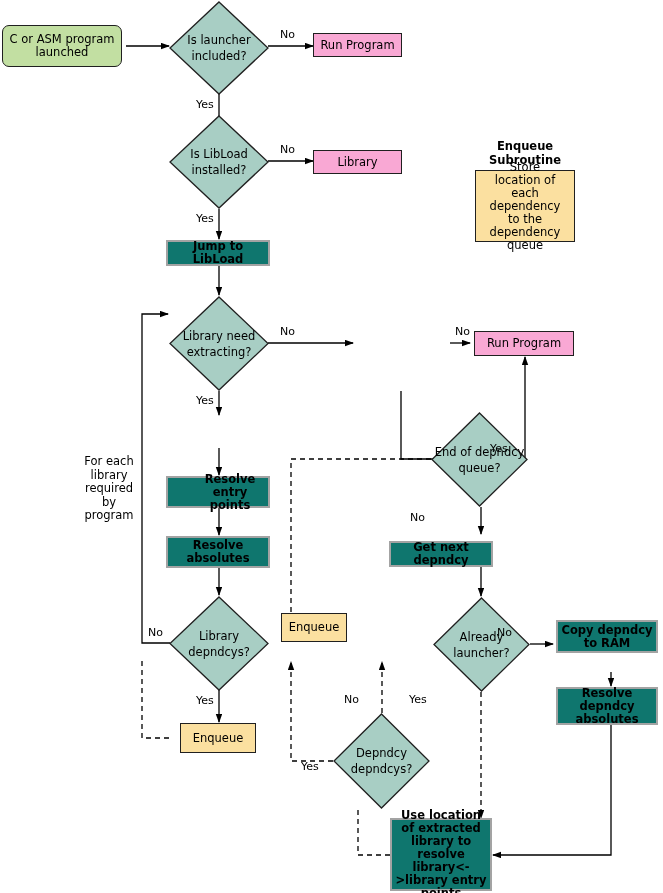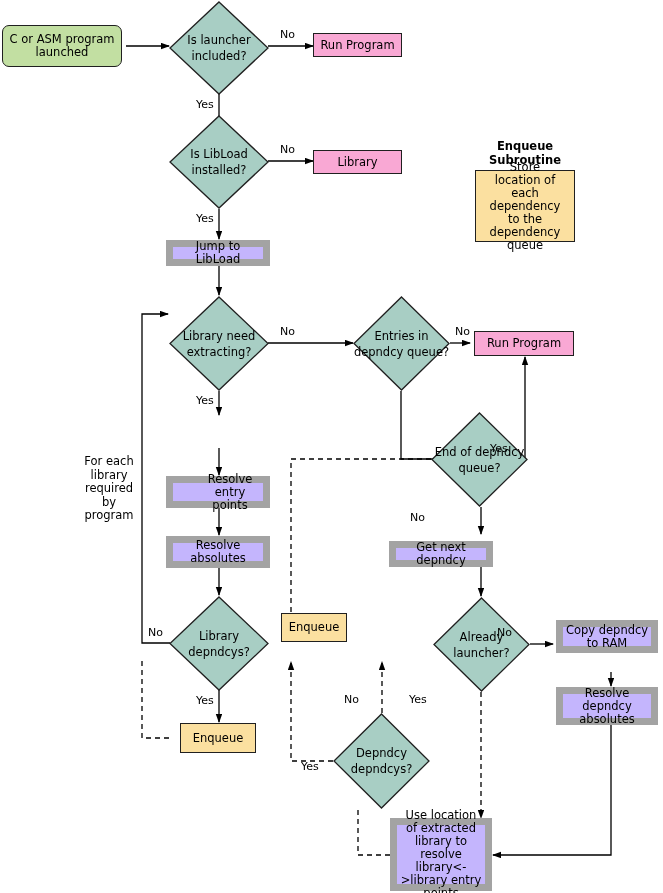--- a/index.html
+++ b/index.html
@@ -4,21 +4,21 @@
 <title>LibLoad Flowchart</title>
 <style>
   html,body{margin:0;padding:0;background:#ffffff;}
   body{font-family:"DejaVu Sans","Liberation Sans",sans-serif;}
   #canvas{position:relative;width:663px;height:893px;background:#ffffff;overflow:hidden;}
   #wires{position:absolute;left:0;top:0;width:663px;height:893px;}
 
   .node{position:absolute;box-sizing:border-box;display:flex;align-items:center;
         justify-content:center;text-align:center;color:#000;font-size:11.5px;
         line-height:13px;z-index:3;}
-  .proc{border:7px solid #a3a3a3;background:#c4b5fd;}
+  .proc{border:2px solid #a3a3a3;background:#0f766e;font-weight:bold;}
   .term{border:1px solid #202020;background:#c2dfa2;border-radius:7px;}
   .stop{border:1px solid #202020;background:#f9a8d4;border-radius:0;}
   .sub{border:1px solid #202020;background:#fbe0a0;}
 
   .dia{position:absolute;z-index:3;}
   .dia .shape{position:absolute;left:0;top:0;width:100%;height:100%;}
   .dia .txt{position:absolute;left:0;top:0;width:100%;height:100%;
             display:flex;align-items:center;justify-content:center;text-align:center;
             font-size:11.5px;line-height:16px;color:#000;}
 
@@ -147,26 +147,20 @@
     <svg class="shape" viewBox="0 0 100 95">
       <polygon points="50,1 99,47.5 50,94 1,47.5" fill="#a8cec4" stroke="#202020" stroke-width="1.3"></polygon>
     </svg>
     <div class="txt">Library depndcys?</div>
   </div>
 
   <div class="node sub" style="left:180px;top:723px;width:76px;height:30px;">
     <span>Enqueue</span>
   </div>
 
-  <div class="dia" style="left:353px;top:296px;width:97px;height:95px;">
-    <svg class="shape" viewBox="0 0 97 95">
-      <polygon points="48.5,1 96,47.5 48.5,94 1,47.5" fill="#a8cec4" stroke="#202020" stroke-width="1.3"></polygon>
-    </svg>
-    <div class="txt">Entries in depndcy queue?</div>
-  </div>
 
   <div class="node stop" style="left:474px;top:331px;width:100px;height:25px;">
     <span>Run Program</span>
   </div>
 
   <div class="dia" style="left:431px;top:412px;width:97px;height:95px;">
     <svg class="shape" viewBox="0 0 97 95">
       <polygon points="48.5,1 96,47.5 48.5,94 1,47.5" fill="#a8cec4" stroke="#202020" stroke-width="1.3"></polygon>
     </svg>
     <div class="txt">End of depndcy queue?</div>

